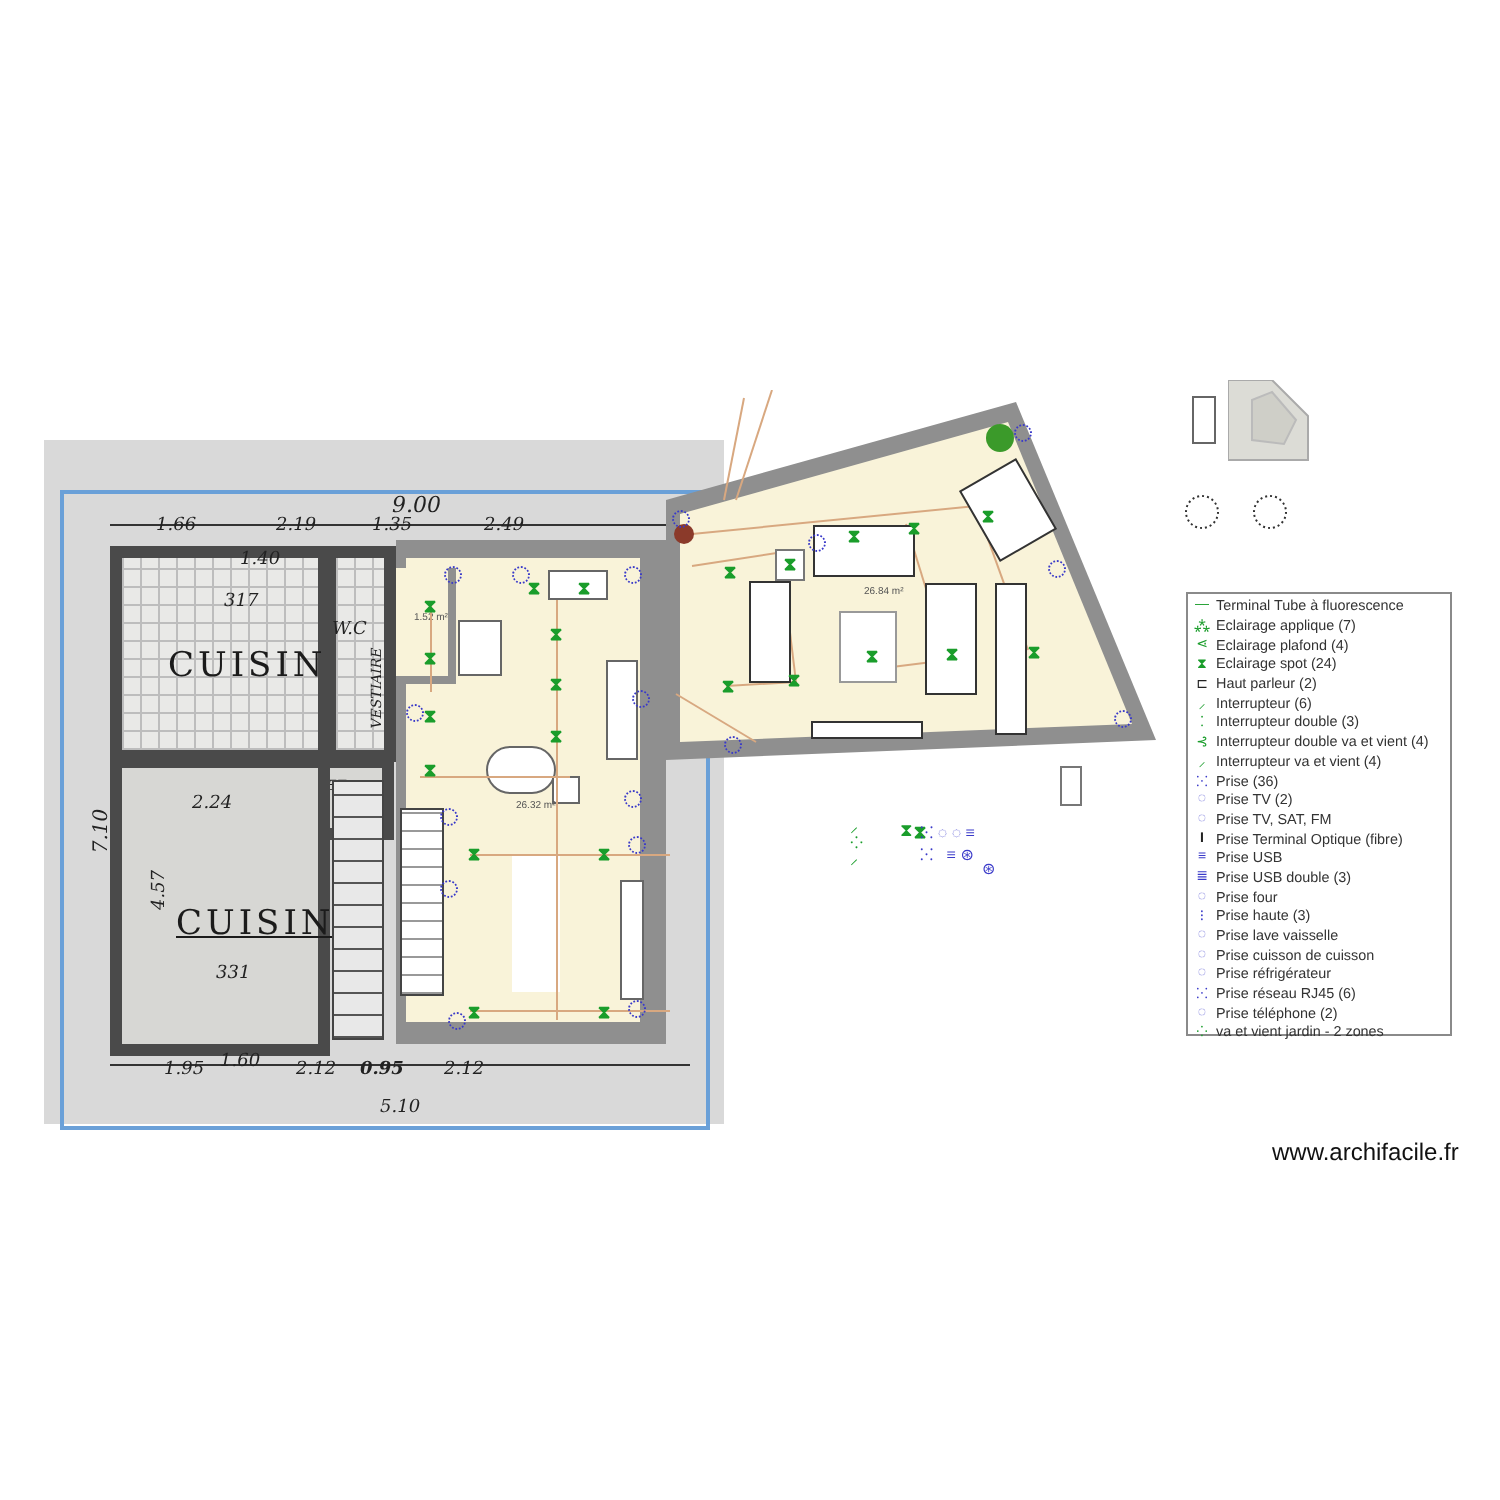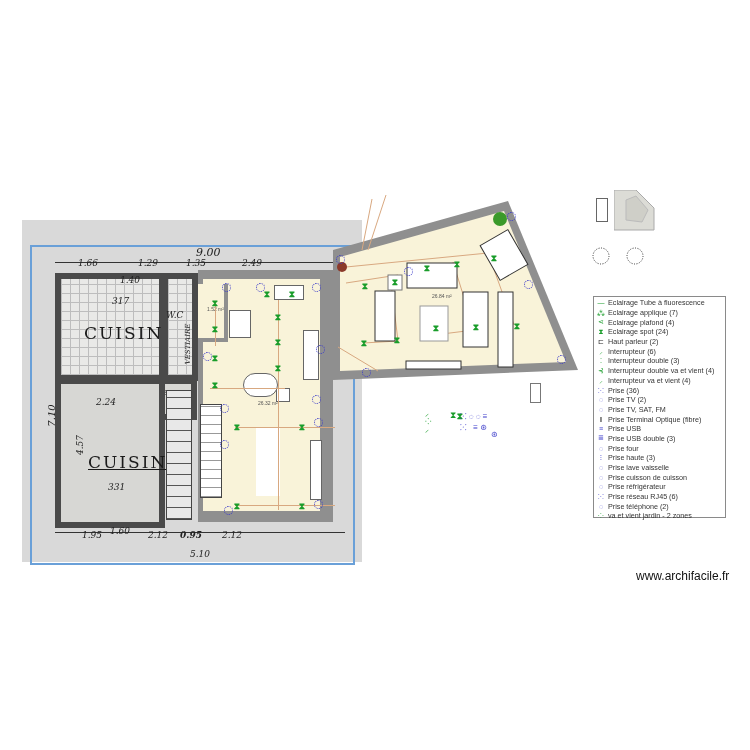--- a/index.html
+++ b/index.html
@@ -70,21 +70,21 @@
 <body>
 
 <div class="canvas">
 
   <div class="scan"></div>
   <div class="scan-frame"></div>
 
   <div class="dimline" style="left:55px;top:262px;width:305px;"></div>
   <div class="scan-dim" style="left:196px;top:246px;font-size:11px;">9.00</div>
   <div class="scan-dim" style="left:78px;top:258px;">1.66</div>
-  <div class="scan-dim" style="left:138px;top:258px;">1.29</div>
+  <div class="scan-dim" style="left:138px;top:258px;">2.19</div>
   <div class="scan-dim" style="left:186px;top:258px;">1.35</div>
   <div class="scan-dim" style="left:242px;top:258px;">2.49</div>
   <div class="scan-dim" style="left:293px;top:274px;">1.61</div>
   <div class="scan-dim" style="left:40px;top:410px;transform:rotate(-90deg);font-size:10px;">7.10</div>
 
   <div class="scan-room" style="left:55px;top:273px;width:110px;height:108px;"></div>
   <div class="scan-label" style="left:84px;top:323px;">CUISINE</div>
   <div class="scan-dim" style="left:112px;top:296px;">317</div>
   <div class="scan-dim" style="left:100px;top:275px;margin-left:20px;">1.40</div>
 
@@ -217,21 +217,21 @@
   <div class="free-obj" style="left:530px;top:383px;width:11px;height:20px;border:1px solid #777;"></div>
   <div class="free-obj" style="left:425px;top:410px;width:18px;height:24px;color:#1a9d2b;font-size:8px;line-height:8px;">⸝<br>⁘<br>⸝</div>
   <div class="free-obj" style="left:450px;top:410px;color:#1a9d2b;font-size:9px;">⧗</div>
   <div class="free-obj" style="left:460px;top:410px;color:#3a3ac9;font-size:8px;">⁙ ◌ ◌ ≡</div>
   <div class="free-obj" style="left:460px;top:421px;color:#3a3ac9;font-size:8px;">⁙ &nbsp; ≡ ⊛</div>
   <div class="free-obj" style="left:491px;top:430px;color:#3a3ac9;font-size:8px;">⊛</div>
 
   <div class="legend">
     <div class="legend-item">
         <span class="legend-icon" style="color:#1a9d2b">—</span>
-        <span>Eclairage Tube à fluorescence</span>
+        <span>Terminal Tube à fluorescence</span>
       </div>
     <div class="legend-item">
         <span class="legend-icon" style="color:#1a9d2b">⁂</span>
         <span>Eclairage applique (7)</span>
       </div>
     <div class="legend-item">
         <span class="legend-icon" style="color:#1a9d2b">⋖</span>
         <span>Eclairage plafond (4)</span>
       </div>
     <div class="legend-item">

